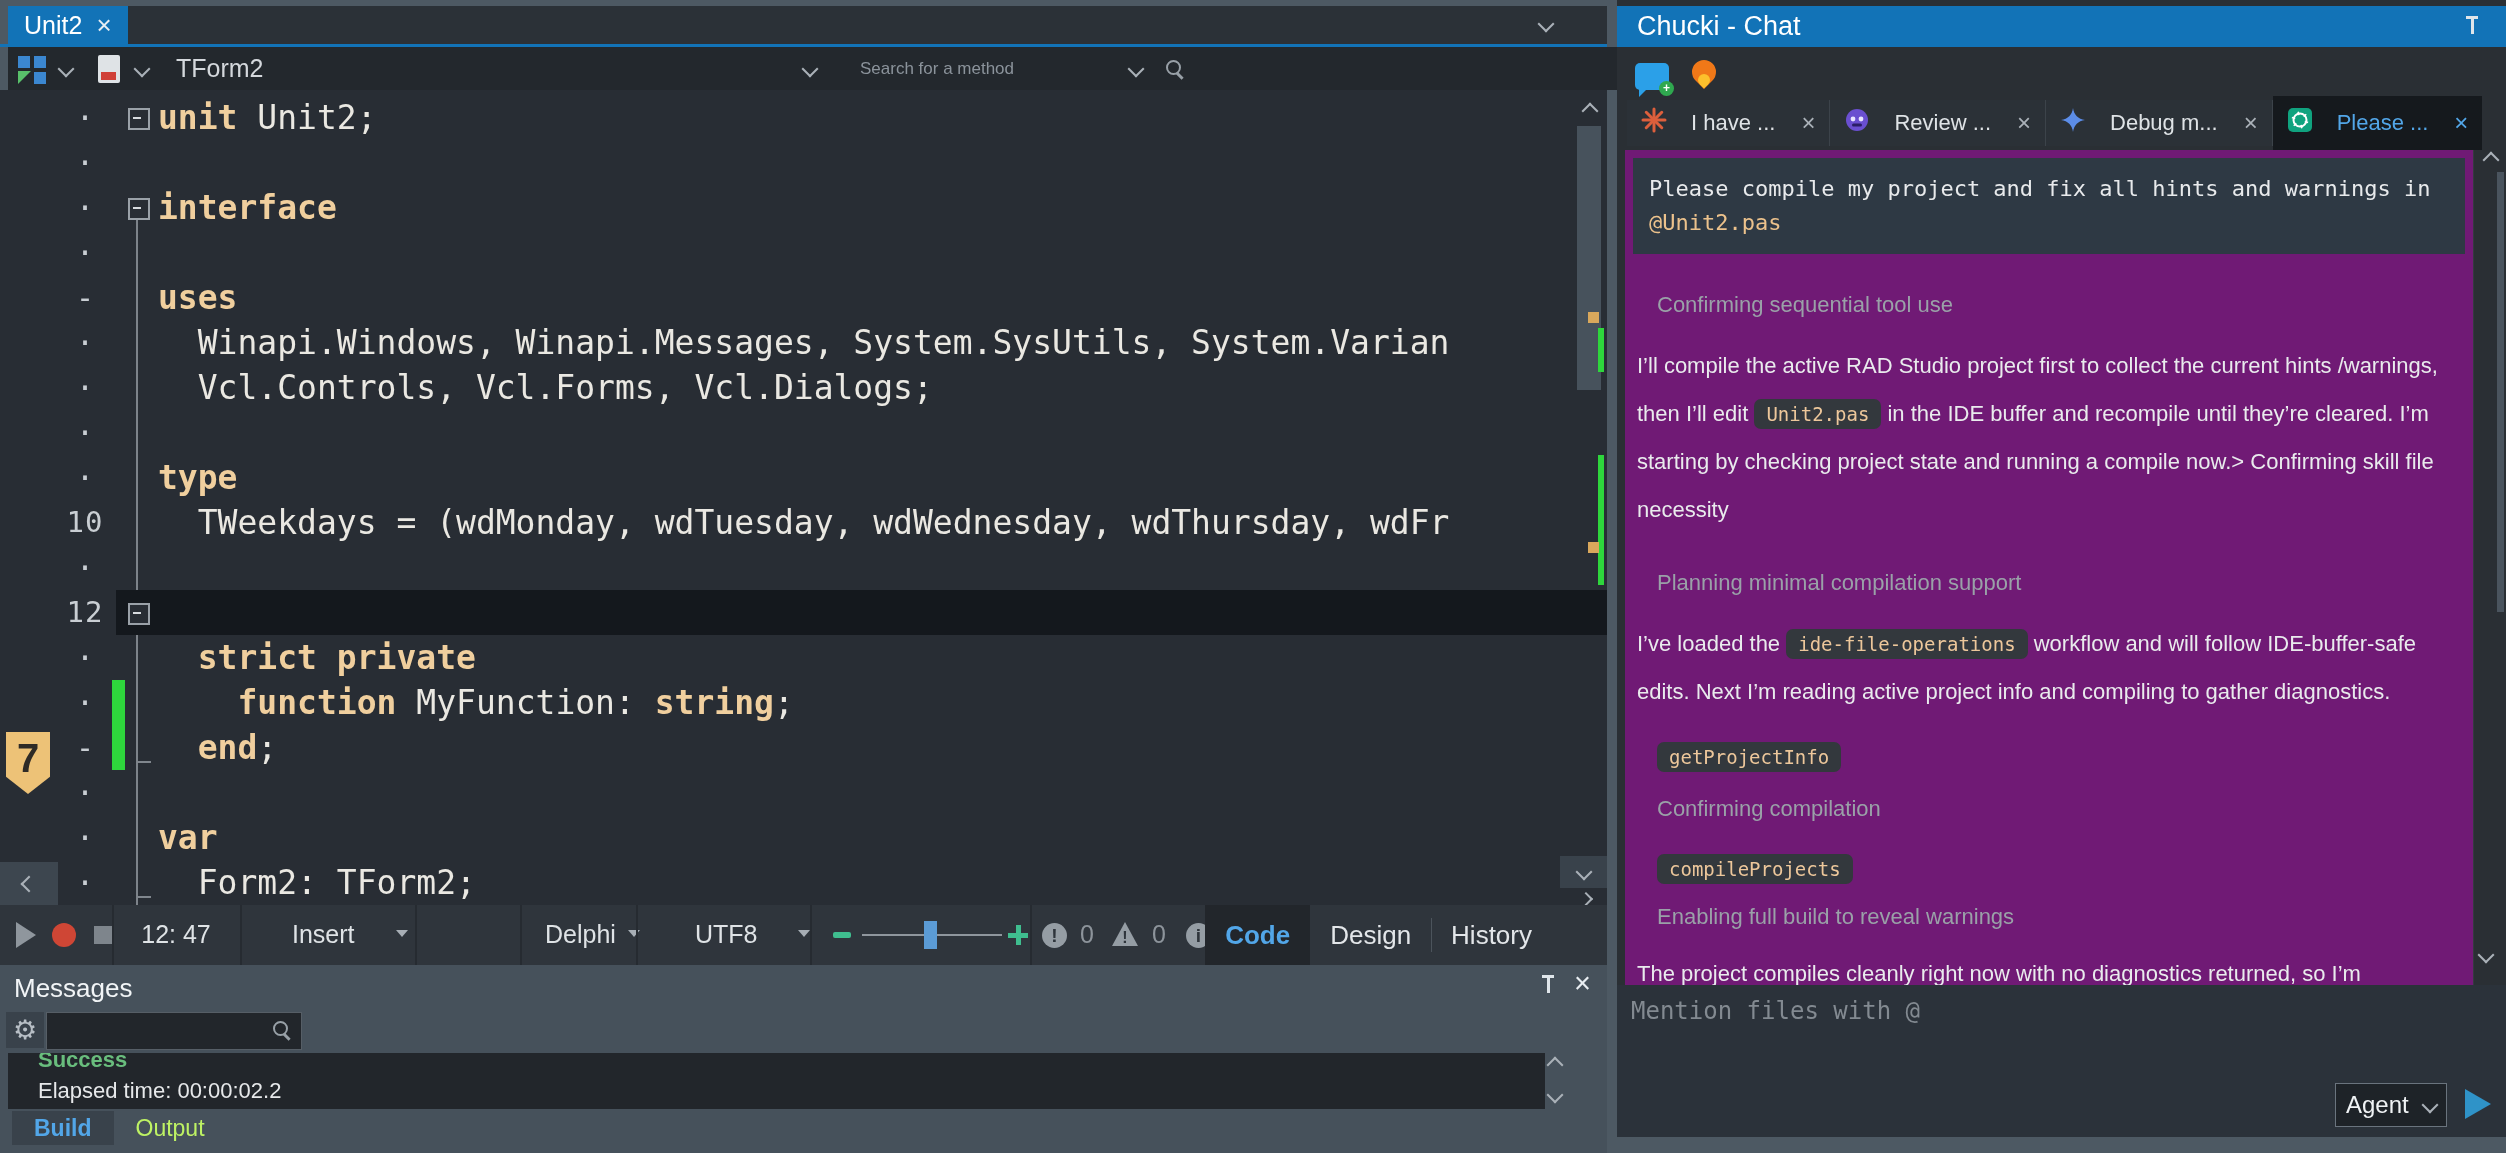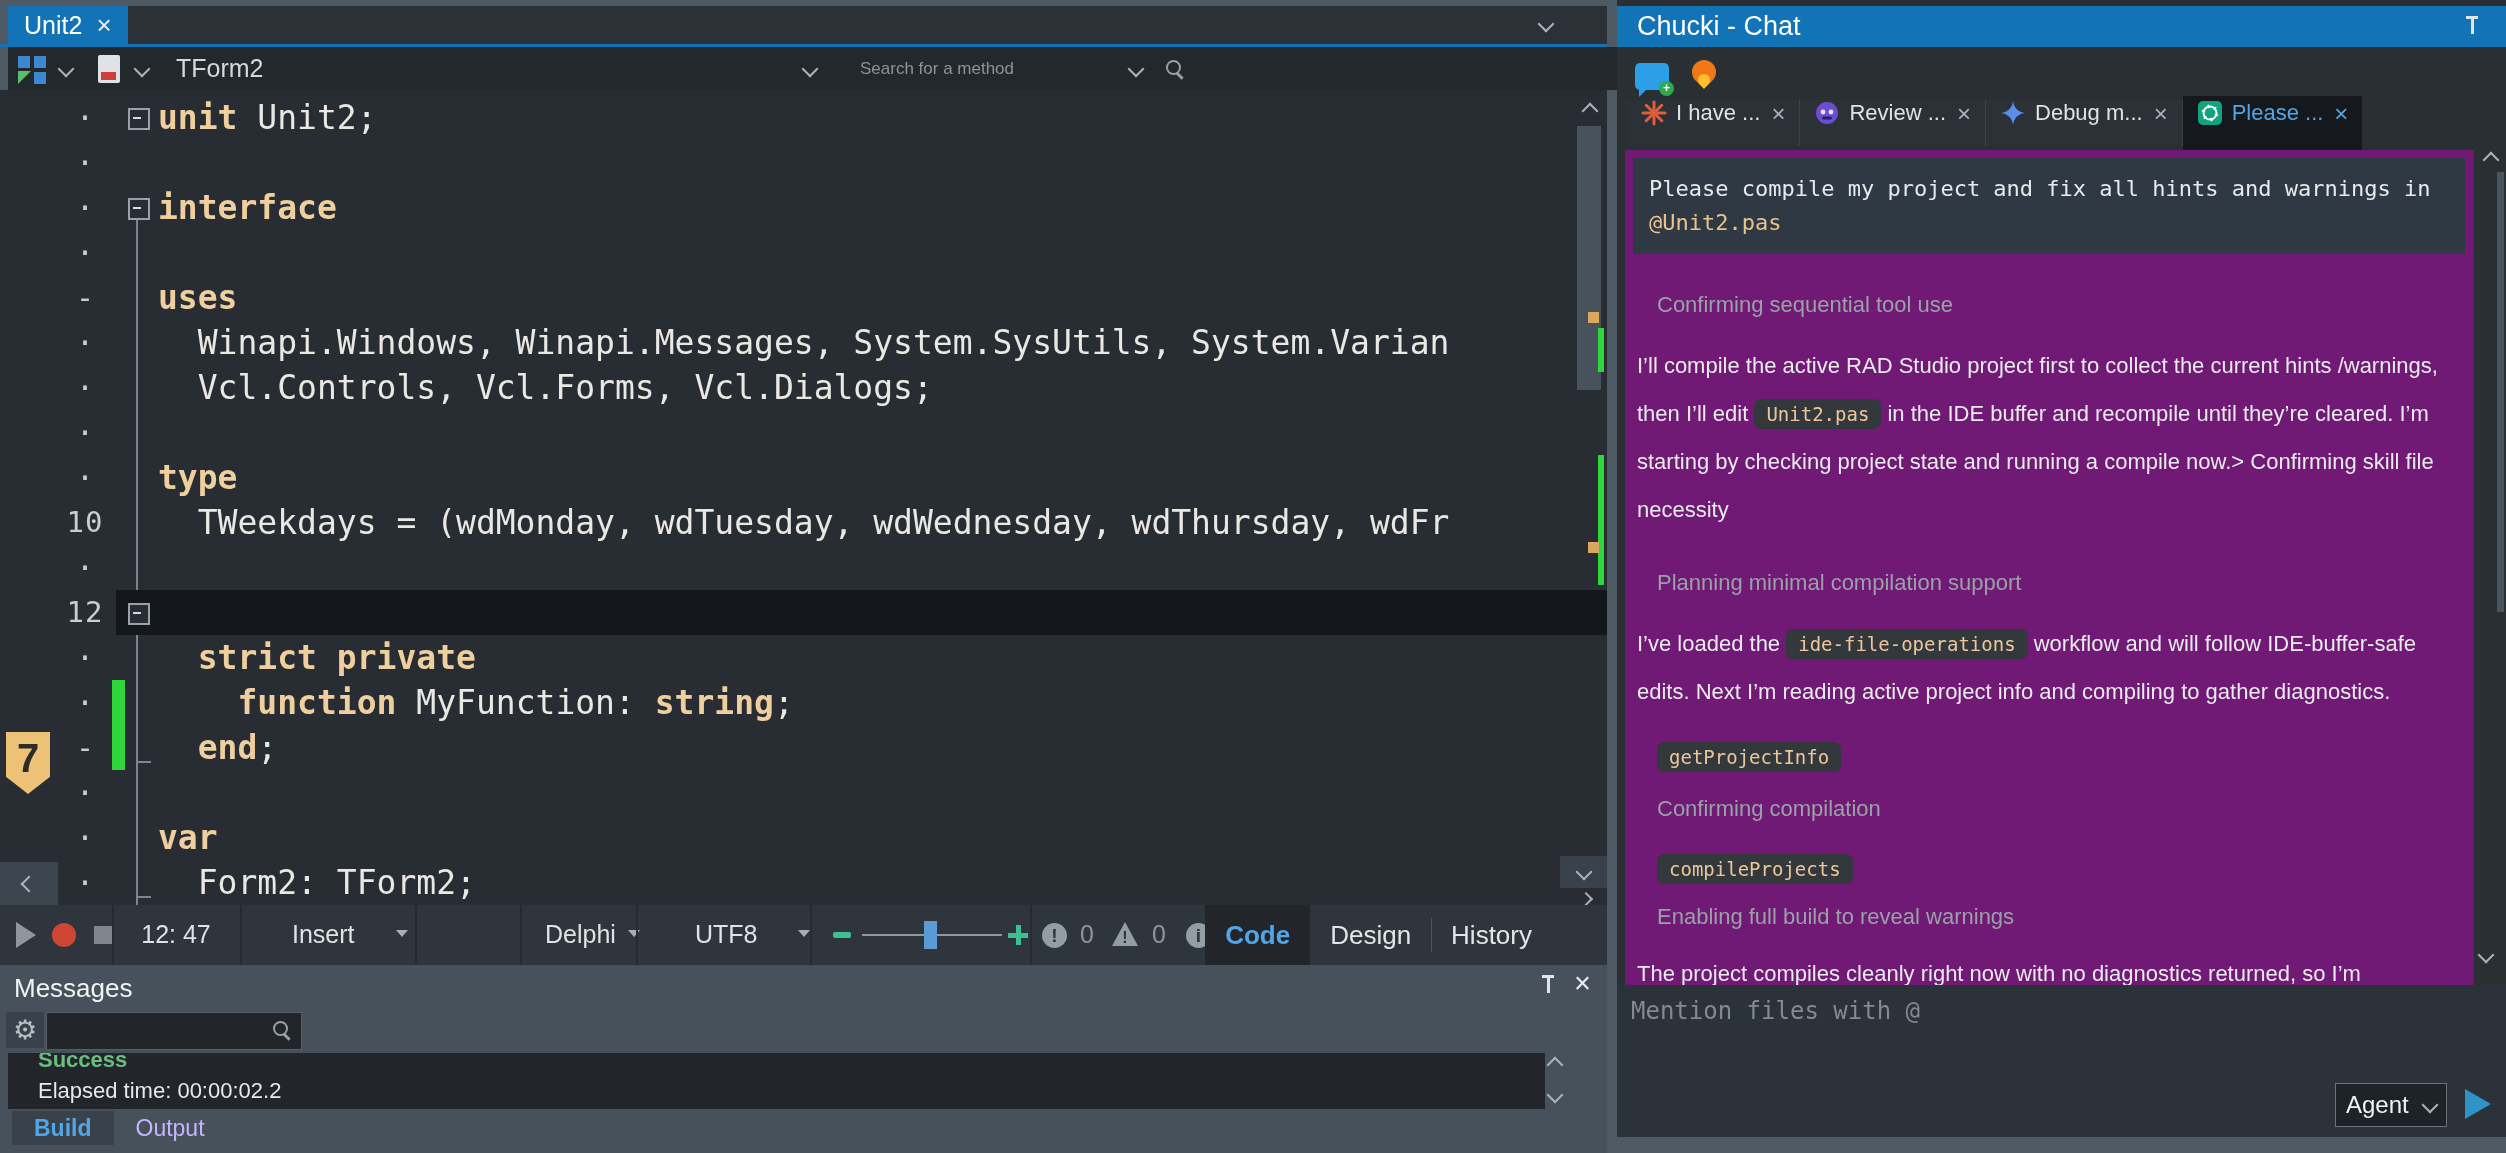--- a/index.html
+++ b/index.html
@@ -85,36 +85,36 @@
   .msg-close{position:absolute;left:1574px;top:2px;color:#e8edf1;font-size:29px;}
   .msg-pin{position:absolute;left:1540px;top:10px;}
   .gearchip{position:absolute;left:6px;top:47px;width:38px;height:36px;background:#39424b;color:#b7bec5;font-size:27px;text-align:center;line-height:36px;}
   .msg-search{position:absolute;left:46px;top:47px;width:254px;height:36px;background:#22262b;border:1px solid #565e66;}
   .msg-search .mag{position:absolute;right:10px;top:8px;}
   .msg-list{position:absolute;left:8px;top:88px;width:1537px;height:56px;background:#22262b;overflow:hidden;}
   .msg-line{margin-left:30px;font-size:22px;line-height:31px;color:#e6e8ea;}
   .msg-line.success{color:#69bd7d;font-weight:bold;margin-top:-9px;}
   .msg-scroll{position:absolute;left:1549px;}
   .msg-tabs{position:absolute;left:0;top:146px;height:34px;display:flex;margin-left:12px;}
-  .msg-tab{padding:0 22px;display:flex;align-items:center;font-size:23px;color:#c4b5fd;}
+  .msg-tab{padding:0 22px;display:flex;align-items:center;font-size:23px;color:#bef264;}
   .msg-tab.active{background:#39424b;color:#52a6e8;font-weight:bold;}
 
   
   .chat{left:1617px;top:0;width:889px;height:1153px;background:#2a2f34;}
   .chat-title{position:absolute;left:0;top:6px;width:889px;height:41px;background:#1273b7;color:#fff;font-size:27px;display:flex;align-items:center;padding-left:20px;box-sizing:border-box;}
   .chat-title .pin{position:absolute;right:26px;top:10px;}
   .chat-icons{position:absolute;left:18px;top:56px;height:40px;display:flex;gap:22px;align-items:center;}
   .ic-bubble{position:relative;width:34px;height:27px;background:#2ba0e8;border-radius:5px;}
   .ic-bubble:before{content:"";position:absolute;left:4px;bottom:-7px;border:7px solid transparent;border-top-color:#2ba0e8;border-left-color:#2ba0e8;}
   .ic-bubble i{position:absolute;right:-5px;bottom:-6px;width:15px;height:15px;background:#2fa84f;border-radius:50%;color:#fff;font-size:12px;font-weight:bold;text-align:center;line-height:15px;font-style:normal;}
   .ic-flame{position:relative;width:26px;height:32px;}
   .ic-flame .o{position:absolute;left:1px;top:0;width:24px;height:24px;background:#f07818;border-radius:0 50% 50% 50%;transform:rotate(-135deg);}
   .ic-flame .y{position:absolute;left:7px;top:14px;width:12px;height:12px;background:#fcc02c;border-radius:0 50% 50% 50%;transform:rotate(-135deg);}
   .chat-tabs{position:absolute;left:10px;top:100px;height:46px;display:flex;background:#2b3137;}
-  .chat-tab{display:flex;align-items:flex-start;gap:9px;padding:0 14px;font-size:22px;color:#dfe3e6;border-right:1px solid #3c434a;}
+  .chat-tab{display:flex;align-items:center;gap:24px;padding:0 14px;font-size:22px;color:#dfe3e6;border-right:1px solid #3c434a;}
   .chat-tab .x{color:#aab1b8;font-size:24px;margin-left:2px;}
   .chat-tab.active{background:#15191d;color:#52a6e8;margin-top:-4px;padding-top:4px;margin-bottom:-4px;padding-bottom:4px;border-right:none;}
   .chat-tab.active .x{color:#52a6e8;}
   .chat-area{position:absolute;left:8px;top:150px;width:849px;height:835px;background:#701a75;overflow:hidden;border-right:1px solid #343a40;box-sizing:border-box;}
   .userbox{margin:8px;background:#2e3944;padding:14px 16px;font-family:"DejaVu Sans Mono",monospace;font-size:22px;line-height:34px;color:#e8eaec;}
   .userbox .l1{white-space:nowrap;display:block;}
   .mention{display:block;color:#ecc28c;font-weight:normal;}
   .f-label{margin-left:32px;color:#9aa1a8;font-size:22px;line-height:22px;}
   .f-para{margin-left:12px;width:808px;color:#e9ebed;font-size:22px;line-height:48px;}
   .chip{display:inline-block;font-family:"DejaVu Sans Mono",monospace;font-size:19px;background:#33383d;color:#edc79b;padding:3px 12px;border-radius:7px;line-height:24px;}

